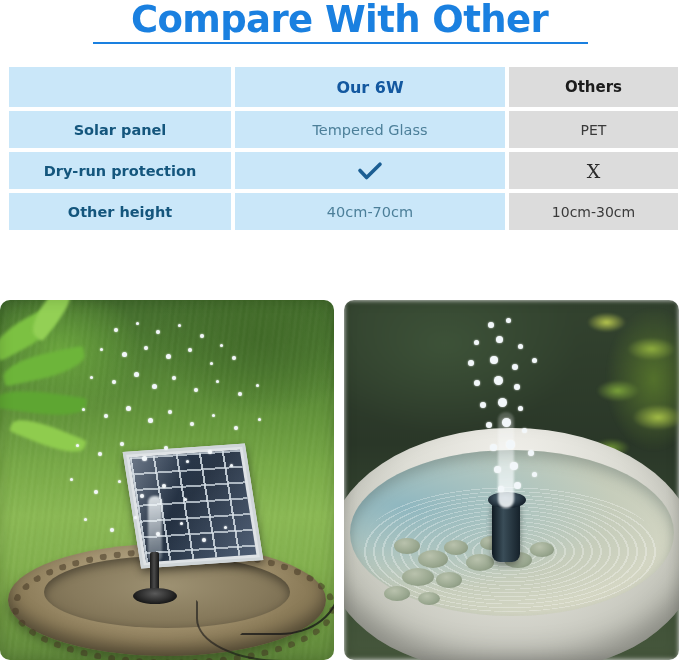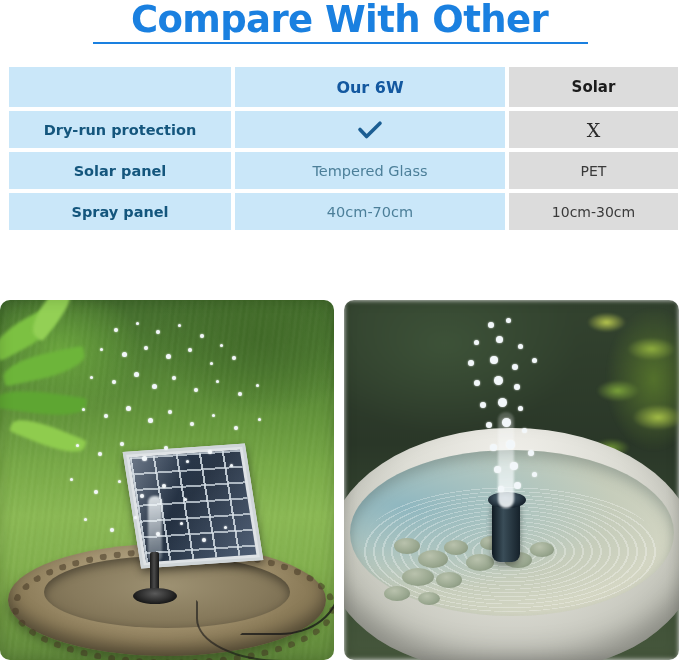--- a/index.html
+++ b/index.html
@@ -367,56 +367,56 @@
   </colgroup>
   <tbody>
     <tr>
       <td class="cell-blue hdr">
         <span class="feature-label"></span>
       </td>
       <td class="cell-blue hdr">
         <span class="hdr-ours">Our 6W</span>
       </td>
       <td class="cell-gray hdr">
-        <span class="hdr-others">Solar</span>
+        <span class="hdr-others">Others</span>
+      </td>
+    </tr>
+
+    <tr>
+      <td class="cell-blue">
+        <span class="feature-label">Solar panel</span>
+      </td>
+      <td class="cell-blue">
+        <span class="val-ours">Tempered Glass</span>
+      </td>
+      <td class="cell-gray">
+        <span class="val-others">PET</span>
       </td>
     </tr>
 
     <tr>
       <td class="cell-blue">
         <span class="feature-label">Dry-run protection</span>
       </td>
       <td class="cell-blue">
         <span class="check-icon">
           <svg width="26" height="20" viewBox="0 0 26 20">
             <path d="M3 9.5 L9.6 16.5 L23 3.2" fill="none" stroke="#1b5e93" stroke-width="3.6" stroke-linecap="round" stroke-linejoin="round"></path>
           </svg>
         </span>
       </td>
       <td class="cell-gray">
         <span class="mark-x">X</span>
       </td>
     </tr>
 
+
     <tr>
       <td class="cell-blue">
-        <span class="feature-label">Solar panel</span>
-      </td>
-      <td class="cell-blue">
-        <span class="val-ours">Tempered Glass</span>
-      </td>
-      <td class="cell-gray">
-        <span class="val-others">PET</span>
-      </td>
-    </tr>
-
-
-    <tr>
-      <td class="cell-blue">
-        <span class="feature-label">Spray panel</span>
+        <span class="feature-label">Other height</span>
       </td>
       <td class="cell-blue">
         <span class="val-ours">40cm-70cm</span>
       </td>
       <td class="cell-gray">
         <span class="val-others">10cm-30cm</span>
       </td>
     </tr>
   </tbody>
 </table>

